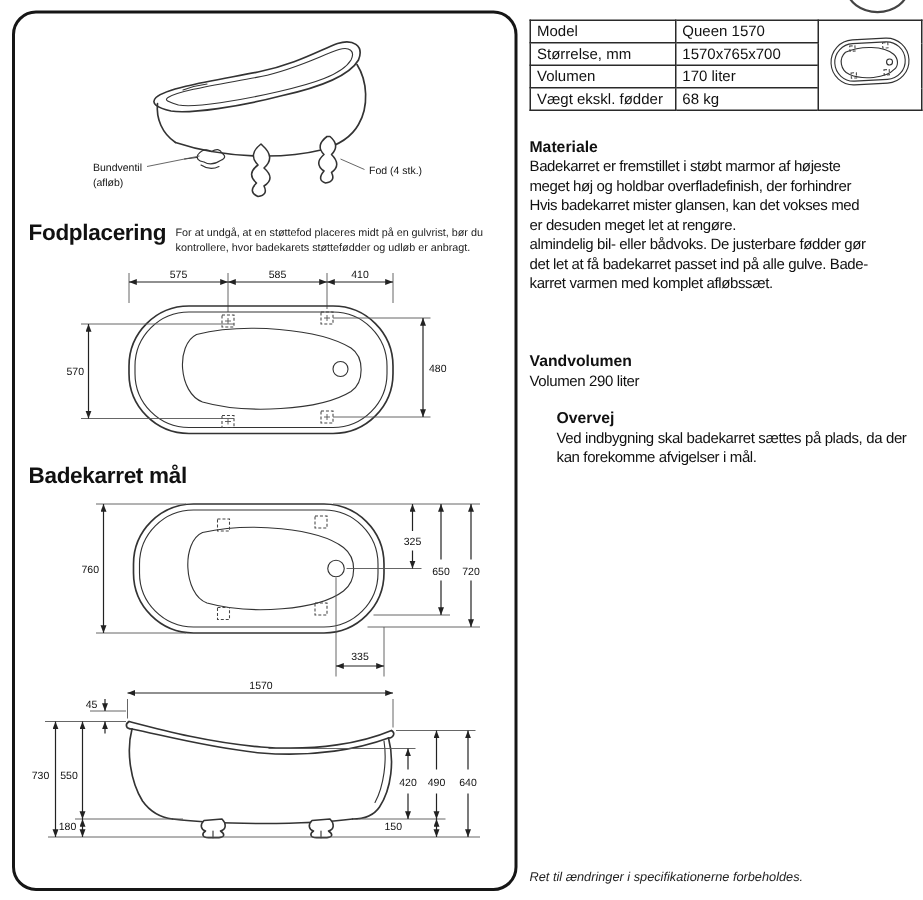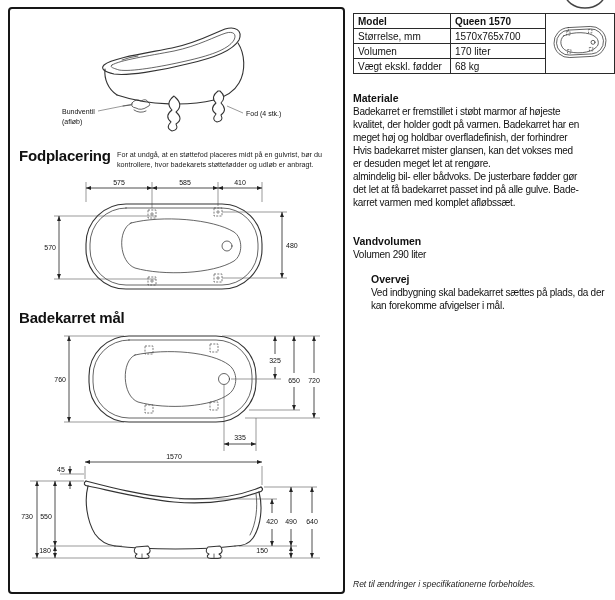--- a/index.html
+++ b/index.html
@@ -1,27 +1,27 @@
 <!DOCTYPE html>
 <html><head>
 <meta charset="utf-8">
 <style>
   html,body{margin:0;padding:0}
   body{width:615px;height:600px;position:relative;background:#fff;color:#111;
        font-family:"Liberation Sans",sans-serif;overflow:hidden}
   .abs{position:absolute}
   .panel{position:absolute;left:8px;top:7px;width:333px;height:583px;
-         border:2.5px solid #161616;border-radius:4px}
+         border:2.5px solid #161616;border-radius:16px}
   .dsvg{position:absolute;overflow:visible}
   .h-big{font-size:15px;font-weight:bold;letter-spacing:-0.2px;white-space:nowrap}
   .note{font-size:7.2px;line-height:9.6px;color:#222;white-space:nowrap}
   table.spec{border-collapse:collapse;border:1.6px solid #161616;font-size:10px}
   table.spec td{border:1px solid #2a2a2a;padding:0 4px;height:14px;vertical-align:middle;white-space:nowrap}
   table.spec td.img{padding:0;text-align:center}
-  .b{font-weight:bold}
+  .b{font-weight:normal}
   .sec-h{font-weight:bold;font-size:10.5px;line-height:13px;white-space:nowrap}
   .body-line{font-size:10px;line-height:13px;letter-spacing:-0.25px;white-space:nowrap}
   .footnote{font-size:8.5px;font-style:italic;color:#222;white-space:nowrap}
   svg text{font-family:"Liberation Sans",sans-serif;font-size:7px;fill:#111}
   .draw{fill:none;stroke:#333;stroke-width:1.1;stroke-linecap:round;stroke-linejoin:round}
   .draw2{fill:none;stroke:#333;stroke-width:0.75;stroke-linecap:round}
   .dim{fill:none;stroke:#222;stroke-width:0.8}
   .ext{fill:none;stroke:#555;stroke-width:0.6}
   .ftm{fill:none;stroke:#444;stroke-width:0.7;stroke-dasharray:2 1.3}
   .whitefoot{fill:#fff;stroke:#333;stroke-width:1.05;stroke-linejoin:round}
@@ -255,21 +255,20 @@
     <tr>
       <td>Vægt ekskl. fødder</td>
       <td>68 kg</td>
     </tr>
   </tbody>
 </table>
 
 <div class="abs" style="left:353px;top:92px">
   <div class="sec-h">Materiale</div>
   <div class="body-line">Badekarret er fremstillet i støbt marmor af højeste</div>
-  <div class="body-line">kvalitet, der holder godt på varmen. Badekarret har en</div>
   <div class="body-line">meget høj og holdbar overfladefinish, der forhindrer</div>
   <div class="body-line">Hvis badekarret mister glansen, kan det vokses med</div>
   <div class="body-line">er desuden meget let at rengøre.</div>
   <div class="body-line">almindelig bil- eller bådvoks. De justerbare fødder gør</div>
   <div class="body-line">det let at få badekarret passet ind på alle gulve. Bade-</div>
   <div class="body-line">karret varmen med komplet afløbssæt.</div>
 </div>
 
 <div class="abs" style="left:353px;top:235px">
   <div class="sec-h">Vandvolumen</div>

